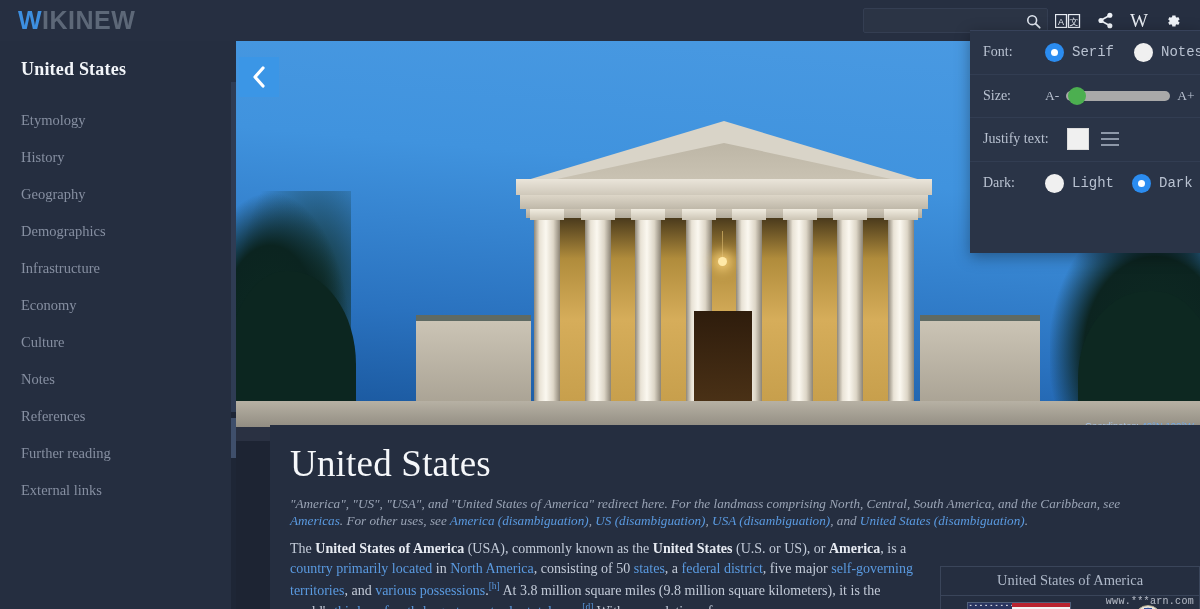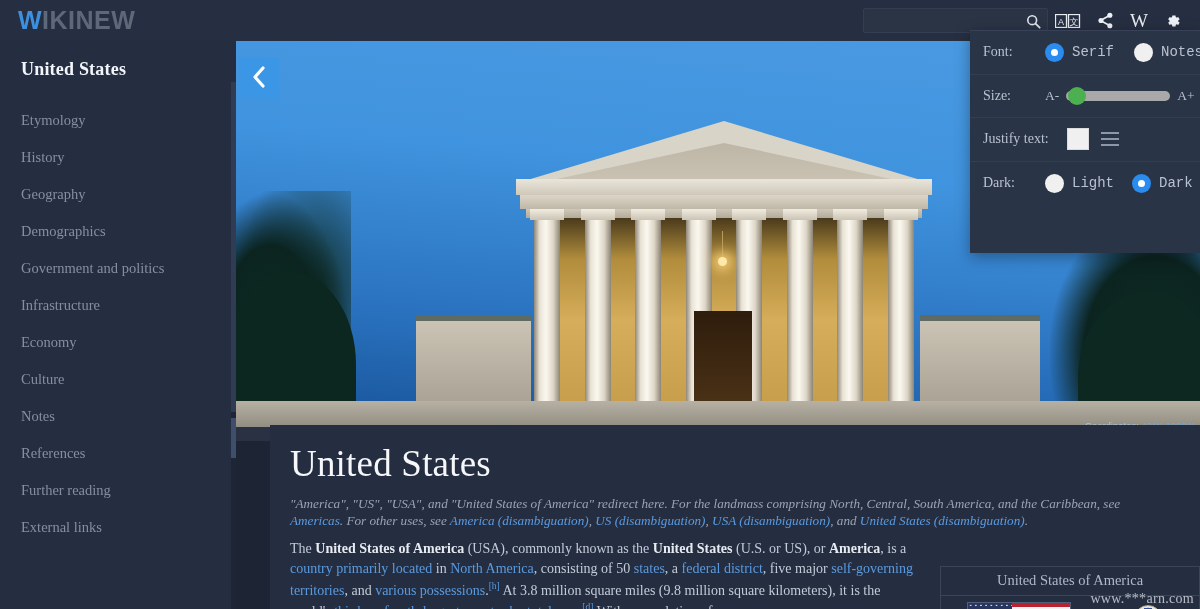--- a/index.html
+++ b/index.html
@@ -301,21 +301,21 @@
     width: 18px; height: 14px; margin-left: 12px; cursor: pointer;
     display: flex; flex-direction: column; justify-content: space-between;
   }
   .jlines i { display:block; height:2px; background:#8d97a8; }
   .jlines i:nth-child(1){width:100%;}
   .jlines i:nth-child(2){width:100%;}
   .jlines i:nth-child(3){width:100%;}
 
   .watermark {
     position: absolute; right: 6px; bottom: 2px; z-index: 70;
-    font-family: Liberation Serif, serif; font-size: 14px;
+    font-family: Liberation Mono, monospace; font-size: 10px;
     color: rgba(235,240,248,.72); letter-spacing: .3px;
   }
 </style>
 </head>
 <body>
 
 <div id="app">
 
   <div class="topbar">
     <div class="logo">
@@ -364,21 +364,20 @@
       </div>
     </div>
   </div>
 
   <div class="sidebar">
     <div class="sidebar-title">United States</div>
     <div class="sidebar-item"><span>Etymology</span></div>
     <div class="sidebar-item"><span>History</span></div>
     <div class="sidebar-item"><span>Geography</span></div>
     <div class="sidebar-item"><span>Demographics</span></div>
-    <div class="sidebar-item"><span>Government and politics</span></div>
     <div class="sidebar-item"><span>Infrastructure</span></div>
     <div class="sidebar-item"><span>Economy</span></div>
     <div class="sidebar-item"><span>Culture</span></div>
     <div class="sidebar-item"><span>Notes</span></div>
     <div class="sidebar-item"><span>References</span></div>
     <div class="sidebar-item"><span>Further reading</span></div>
     <div class="sidebar-item"><span>External links</span></div>
     <div class="sb-scroll">
       <div class="sb-thumb"></div>
       <div class="sb-thumb2"></div>

